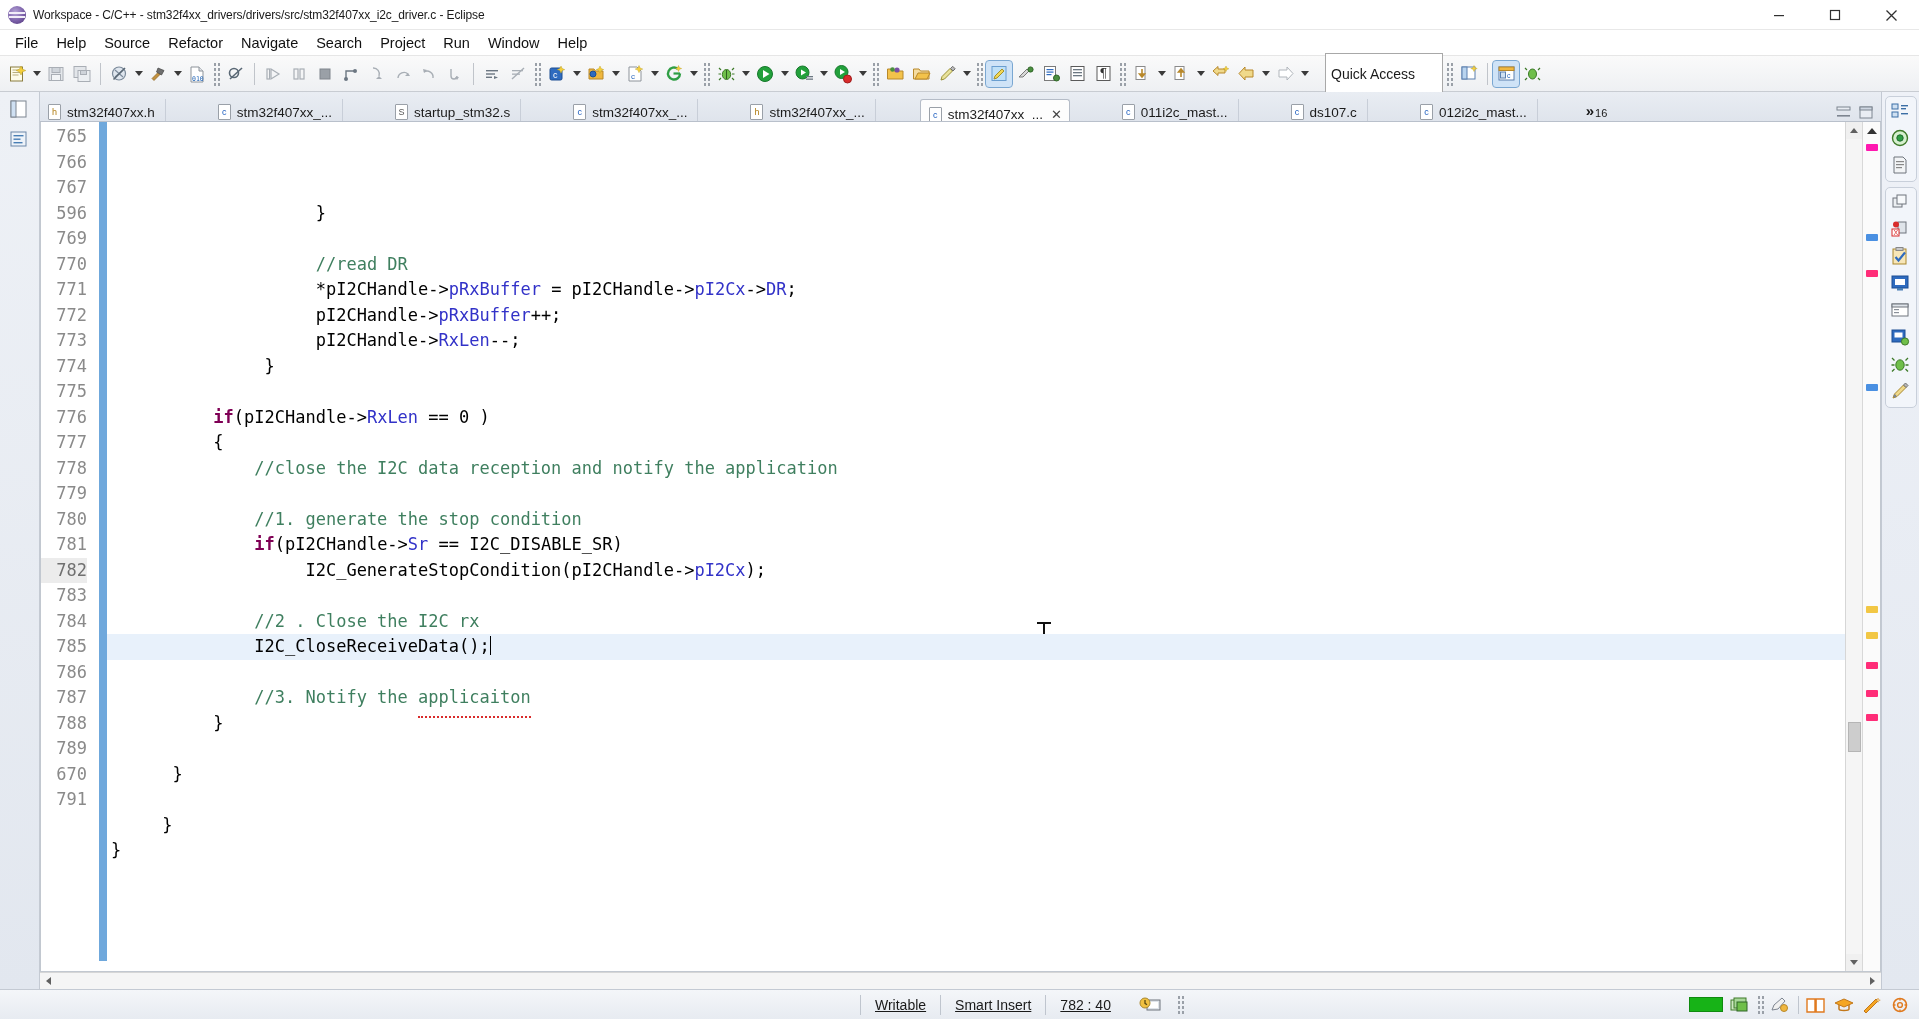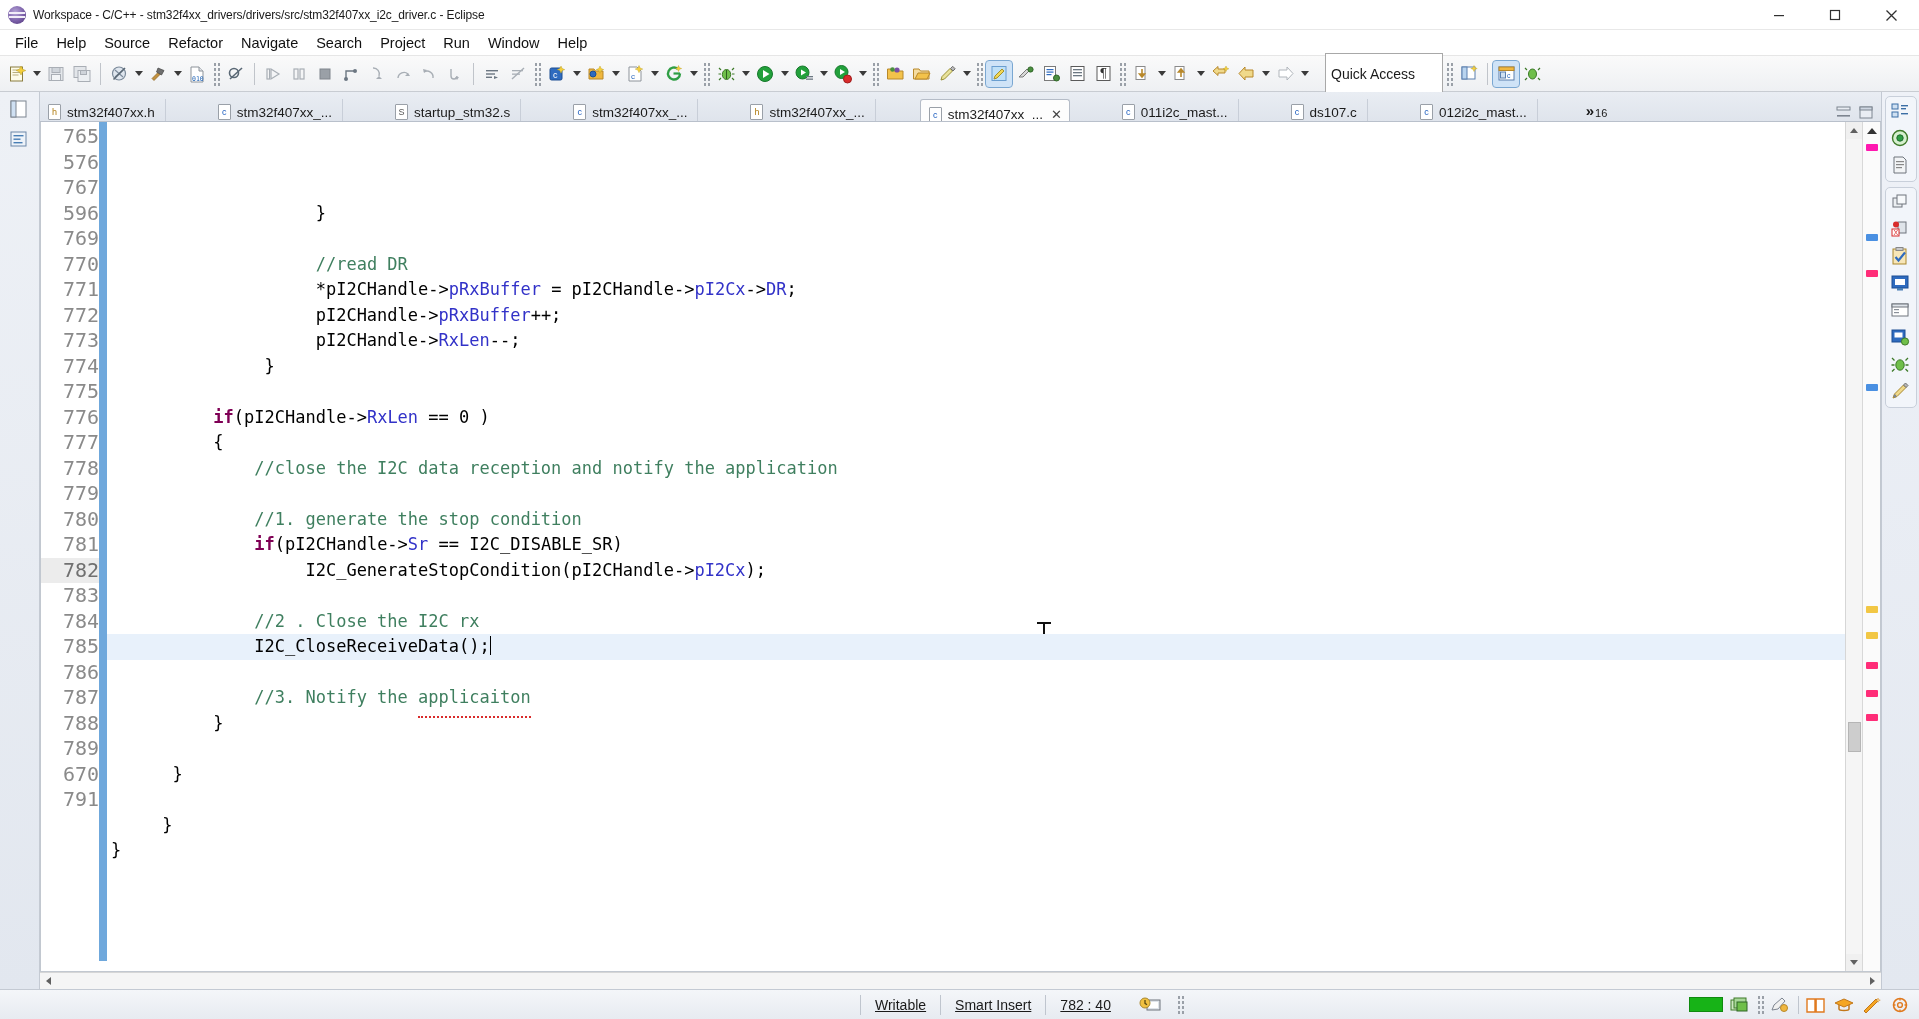--- a/index.html
+++ b/index.html
@@ -166,23 +166,23 @@
   .editor {
     flex: 1; display: flex; min-height: 0;
     background: #ffffff;
     border: 1px solid #c2c8d0; border-top: none;
     position: relative; overflow: hidden;
   }
   .gutter {
     width: 58px; min-width: 58px;
     background: #ffffff;
     text-align: right;
-    padding-right: 0;
+    padding-right: 12px;
     font-family: "DejaVu Sans Mono", monospace;
-    font-size: 20px; line-height: 25.5px;
+    font-size: 17px; line-height: 25.5px;
     color: #8a8a8a;
     position: relative;
     padding-top: 2px;
   }
   .changebar {
     width: 8px; min-width: 8px;
     background: #ffffff;
     position: relative;
   }
   .changebar .blue {
@@ -770,21 +770,21 @@
               <rect x="1" y="1" width="12" height="11" fill="#e9edf3" stroke="#7d8590"></rect>
               <rect x="1" y="1" width="12" height="3" fill="#cfd7e2" stroke="#7d8590"></rect>
             </svg>
           </span>
         </div>
       </div>
 
       <div class="editor">
         <div class="gutter" id="gutter">
             <div class="gline" style="overflow: hidden;">765</div>
-            <div class="gline">576</div>
+            <div class="gline">766</div>
             <div class="gline">767</div>
             <div class="gline">596</div>
             <div class="gline">769</div>
             <div class="gline">770</div>
             <div class="gline">771</div>
             <div class="gline">772</div>
             <div class="gline">773</div>
             <div class="gline">774</div>
             <div class="gline">775</div>
             <div class="gline">776</div>

